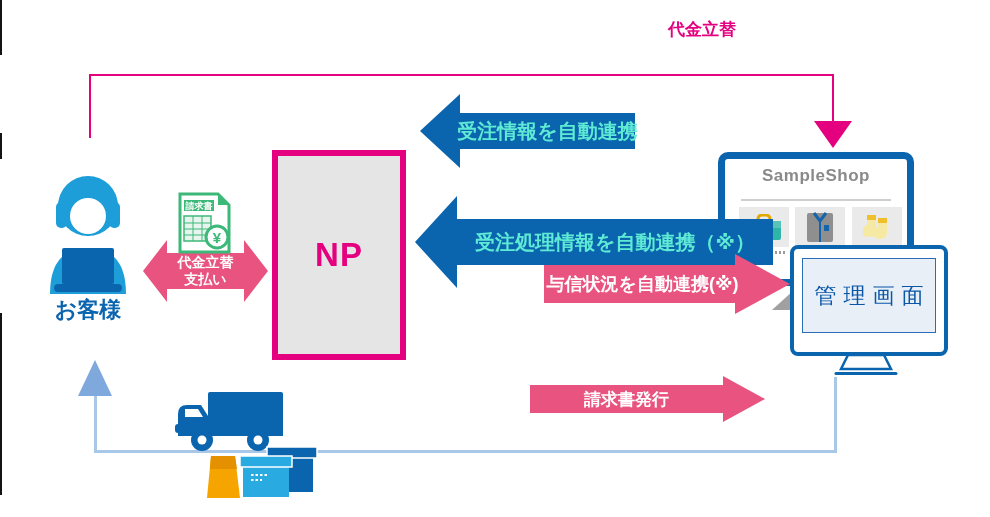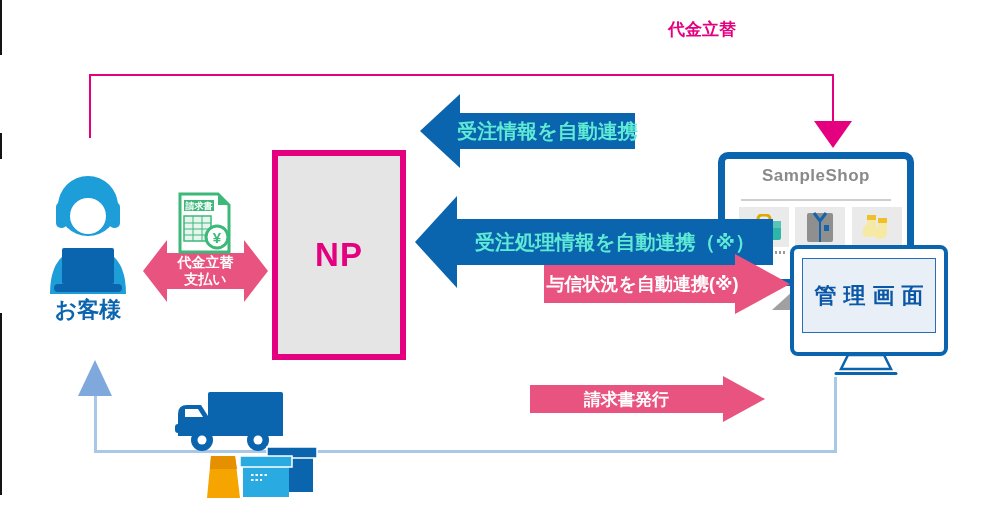--- a/index.html
+++ b/index.html
@@ -88,21 +88,21 @@
   .t1{left:14px}.t2{left:70px}.t3{left:127px}
   .dots{position:absolute;width:42px;height:3px;background:repeating-linear-gradient(90deg,#9A9A9A 0 2px,transparent 2px 4px);}
   .shop-stand{left:772px;top:286px;width:88px;height:24px;background:#A0A0A0;
     clip-path:polygon(30% 0,70% 0,100% 100%,0 100%);z-index:2;}
 
   
   .admin{left:790px;top:245px;width:158px;height:111px;box-sizing:border-box;border:4px solid var(--blue);
     border-radius:8px;background:#fff;z-index:4;}
   .admin-screen{position:absolute;left:8px;right:8px;top:9px;bottom:19px;background:#E9EFF7;
     border:1px solid #2A6CB5;display:flex;align-items:center;justify-content:center;}
-  .admin-label{color:#0A57A7;font-size:22px;font-weight:bold;letter-spacing:7px;padding-left:7px;white-space:nowrap;}
+  .admin-label{color:#0A57A7;font-size:22px;font-weight:normal;letter-spacing:7px;padding-left:7px;white-space:nowrap;}
   .admin-stand{left:834px;top:354px;z-index:4;}
 
   
   .lline{background:var(--connector);z-index:1;}
   .ll-v1{left:834px;top:377px;width:3px;height:76px;}
   .ll-h{left:94px;top:450px;width:743px;height:3px;}
   .ll-v2{left:94px;top:396px;width:3px;height:57px;}
   .ll-head{left:78px;top:360px;width:0;height:0;border-left:17px solid transparent;
     border-right:17px solid transparent;border-bottom:36px solid var(--connector-arrow);z-index:1;}
 

